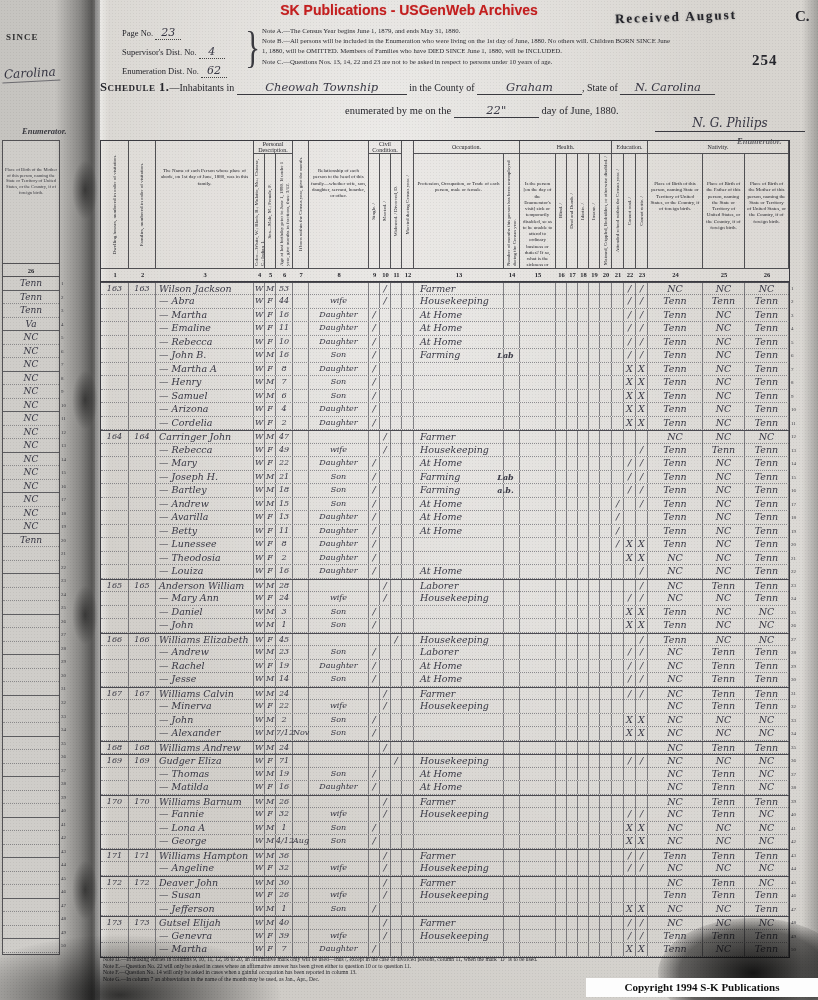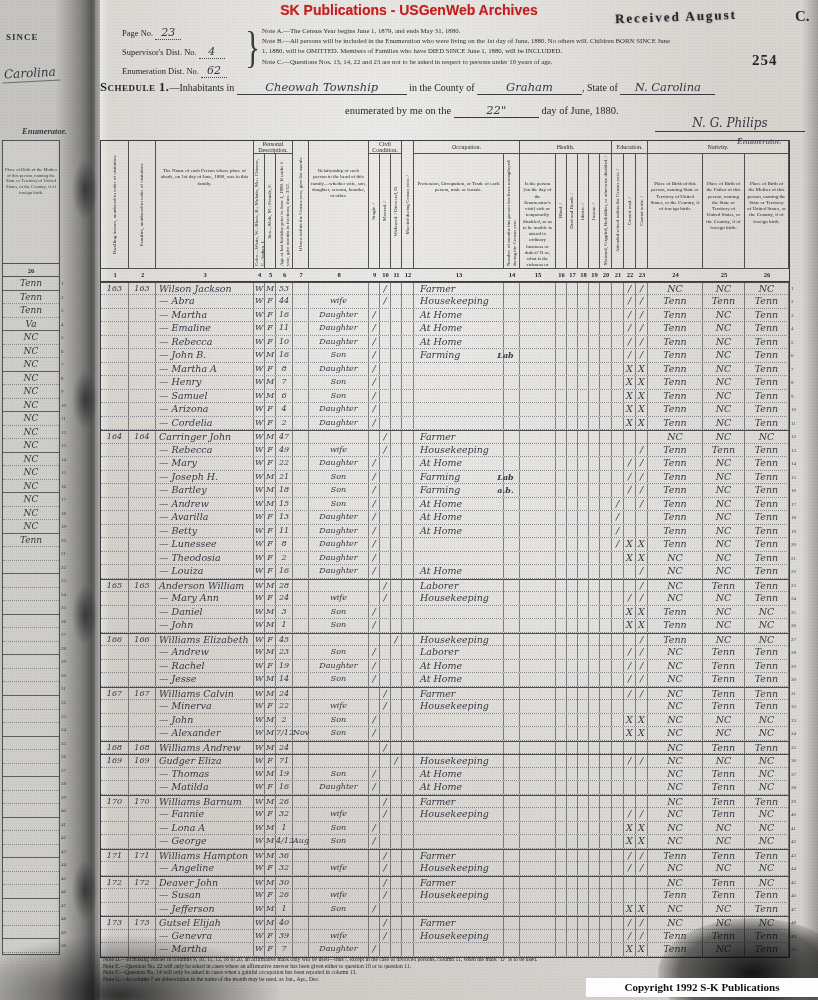--- a/index.html
+++ b/index.html
@@ -1814,15 +1814,15 @@
   <div class="gutter-shadow"></div>
   <div class="gutter-blob" style="top:160px;"></div>
   <div class="gutter-blob" style="top:370px;"></div>
   <div class="gutter-blob" style="top:585px;"></div>
   <div class="gutter-blob" style="top:860px;"></div>
   <div class="edge-right"></div>
   <div class="blob-br"></div>
   <div class="blob-bl"></div>
   <div class="grain"></div>
 
-  <div class="copyright">Copyright 1992 S-K Publications</div>
+  <div class="copyright">Copyright 1994 S-K Publications</div>
 
 </div>
 
 </body></html>

